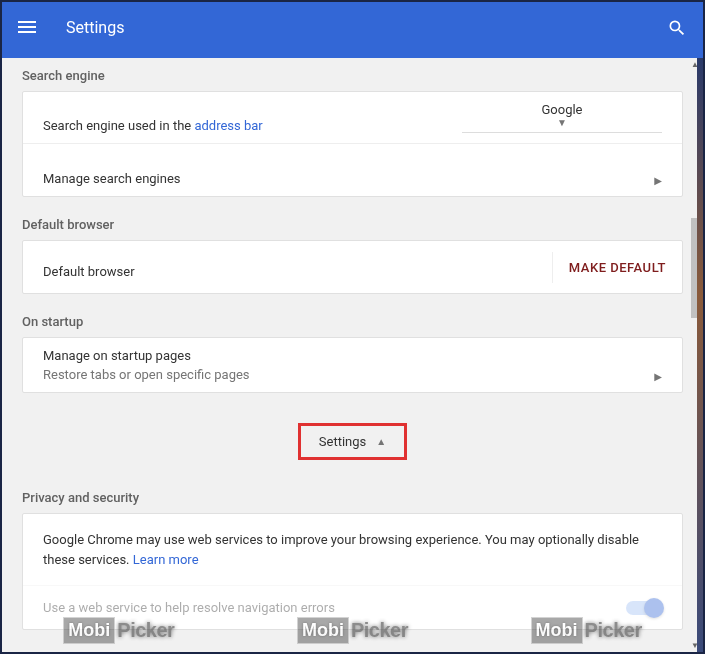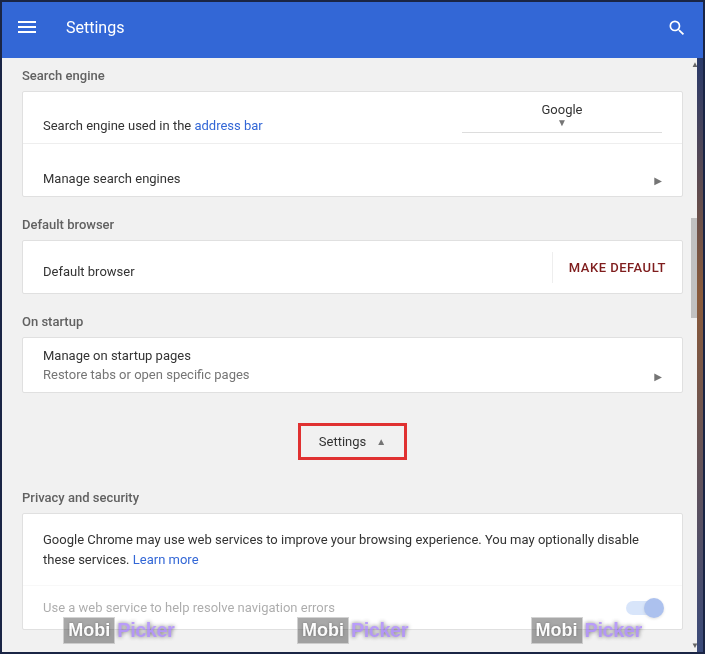--- a/index.html
+++ b/index.html
@@ -196,21 +196,21 @@
     }
     .wm-dark {
       background: rgba(50,50,50,0.7);
       padding: 2px 4px;
       border: 1px solid rgba(255,255,255,0.5);
     }
     .wm-text {
       font-family: Arial;
       font-weight: bold;
       font-size: 20px;
-      color: #8b5cf6;
+      color: #404040;
       text-shadow: 0 0 4px rgba(0,0,0,0.9);
       letter-spacing: -0.5px;
       margin-left: 2px;
     }
     .right-edge {
       position: absolute;
       right: 0;
       top: 56px;
       bottom: 0;
       width: 6px;

